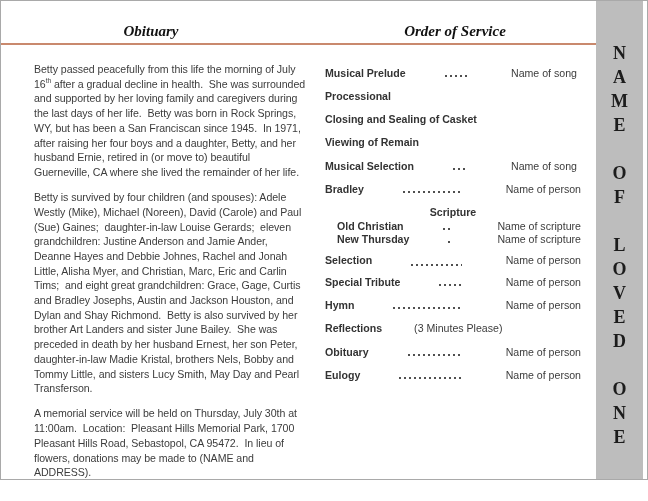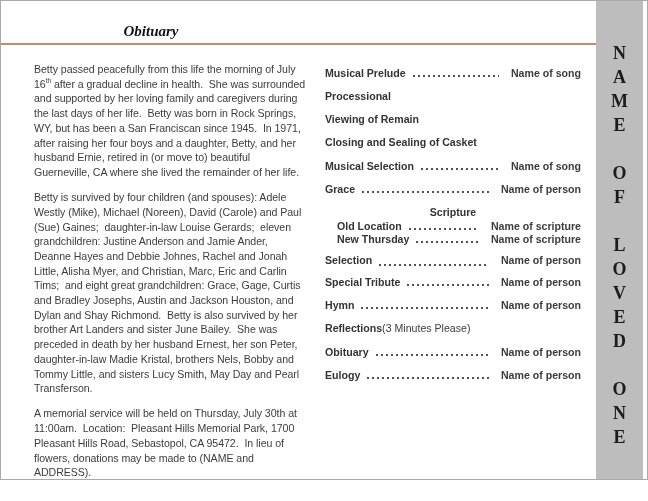--- a/index.html
+++ b/index.html
@@ -26,85 +26,86 @@
   .obituary{
     position:absolute;left:33px;top:61px;width:272px;
     font-size:10.6px;line-height:14.7px;color:var(--text);letter-spacing:-0.05px;
   }
   .obituary p{margin:0 0 10.5px 0;white-space:pre-wrap;}
   .obituary sup{font-size:0.62em;line-height:0;vertical-align:super;}
   .order{
     position:absolute;left:324px;top:64px;width:256px;
     font-size:10.6px;color:var(--text);
   }
-  .row{display:flex;align-items:center;height:15px;margin-bottom:8.3px;}
+  .row{display:flex;align-items:center;height:15px;margin-bottom:8.3px;gap:32px;}
   .row.sub{height:12.6px;margin-bottom:0;padding-left:12px;}
   .row.group{margin-bottom:0;justify-content:center;}
   .row.sub + .row:not(.sub){margin-top:6px;align-items:flex-end;}
   .lab{font-weight:bold;white-space:nowrap;color:#333;}
   .sfx{white-space:nowrap;}
   .leader{
     flex:1 1 auto;height:2px;margin:6px 12px 0 7px;
     background-image:radial-gradient(circle at 1px 1px,var(--dots) 0.9px,transparent 1.1px);
     background-size:5px 2px;background-repeat:repeat-x;background-position:left center;
   }
-  .val{flex:0 0 70px;white-space:nowrap;font-weight:bold;}
+  .val{flex:0 0 70px;white-space:nowrap;}
   .sidebar{
     position:absolute;left:595px;top:0;bottom:0;width:47px;
     background:var(--sidebar-bg);padding-top:40px;text-align:center;
   }
   .word{margin-bottom:24px;}
   .letter{
     height:24px;line-height:24px;
     font-family:"Liberation Serif",serif;font-weight:bold;font-size:18px;color:#1c1c1c;
   }
 </style>
 </head>
 <body>
 
 <div class="page">
   <div class="title title-left">Obituary</div>
+  <div class="title title-right">Order of Service</div>
   <div class="divider"></div>
 
   <div class="obituary">
       <p><span>Betty passed peacefully from this life the morning of July 16</span><sup>th</sup><span> after a gradual decline in health.  She was surrounded and supported by her loving family and caregivers during the last days of her life.  Betty was born in Rock Springs, WY, but has been a San Franciscan since 1945.  In 1971, after raising her four boys and a daughter, Betty, and her husband Ernie, retired in (or move to) beautiful Guerneville, CA where she lived the remainder of her life.</span></p>
       <p><span>Betty is survived by four children (and spouses): Adele Westly (Mike), Michael (Noreen), David (Carole) and Paul (Sue) Gaines;  daughter-in-law Louise Gerards;  eleven grandchildren: Justine Anderson and Jamie Ander, Deanne Hayes and Debbie Johnes, Rachel and Jonah Little, Alisha Myer, and Christian, Marc, Eric and Carlin Tims;  and eight great grandchildren: Grace, Gage, Curtis and Bradley Josephs, Austin and Jackson Houston, and Dylan and Shay Richmond.  Betty is also survived by her brother Art Landers and sister June Bailey.  She was preceded in death by her husband Ernest, her son Peter, daughter-in-law Madie Kristal, brothers Nels, Bobby and Tommy Little, and sisters Lucy Smith, May Day and Pearl Transferson.</span></p>
       <p><span>A memorial service will be held on Thursday, July 30th at 11:00am.  Location:  Pleasant Hills Memorial Park, 1700 Pleasant Hills Road, Sebastopol, CA 95472.  In lieu of flowers, donations may be made to (NAME and ADDRESS).</span></p>
     </div>
 
   <div class="order">
       <div class="row">
         <span class="lab">Musical Prelude</span>
         <span class="leader"></span>
         <span class="val">Name of song</span>
       </div>
       <div class="row">
         <span class="lab">Processional</span>
       </div>
       <div class="row">
-        <span class="lab">Viewing of Remain</span>
+        <span class="lab">Closing and Sealing of Casket</span>
       </div>
       <div class="row">
-        <span class="lab">Closing and Sealing of Casket</span>
+        <span class="lab">Viewing of Remain</span>
       </div>
       <div class="row">
         <span class="lab">Musical Selection</span>
         <span class="leader"></span>
         <span class="val">Name of song</span>
       </div>
       <div class="row">
-        <span class="lab">Grace</span>
+        <span class="lab">Bradley</span>
         <span class="leader"></span>
         <span class="val">Name of person</span>
       </div>
       <div class="row group">
         <span class="lab">Scripture</span>
       </div>
       <div class="row sub">
-        <span class="lab">Old Location</span>
+        <span class="lab">Old Christian</span>
         <span class="leader"></span>
         <span class="val">Name of scripture</span>
       </div>
       <div class="row sub">
         <span class="lab">New Thursday</span>
         <span class="leader"></span>
         <span class="val">Name of scripture</span>
       </div>
       <div class="row">
         <span class="lab">Selection</span>

